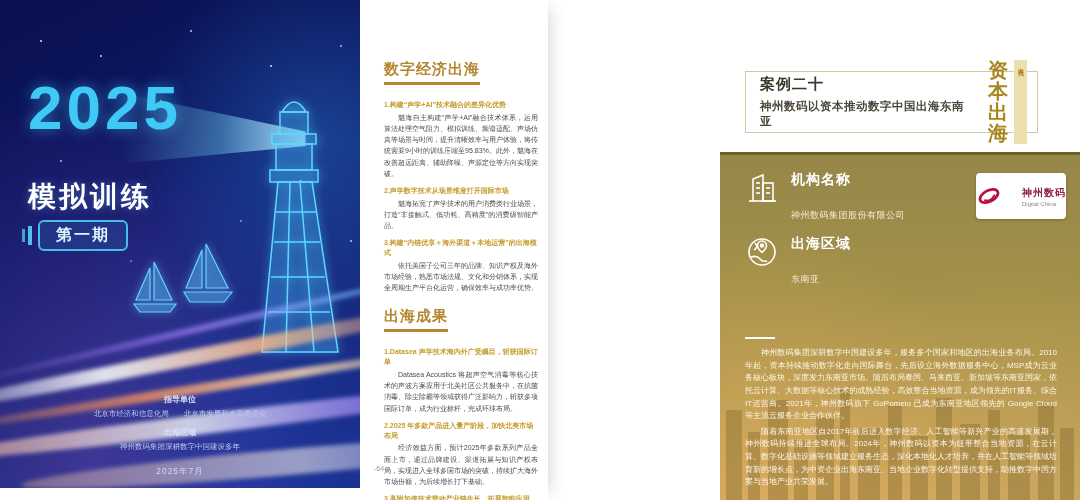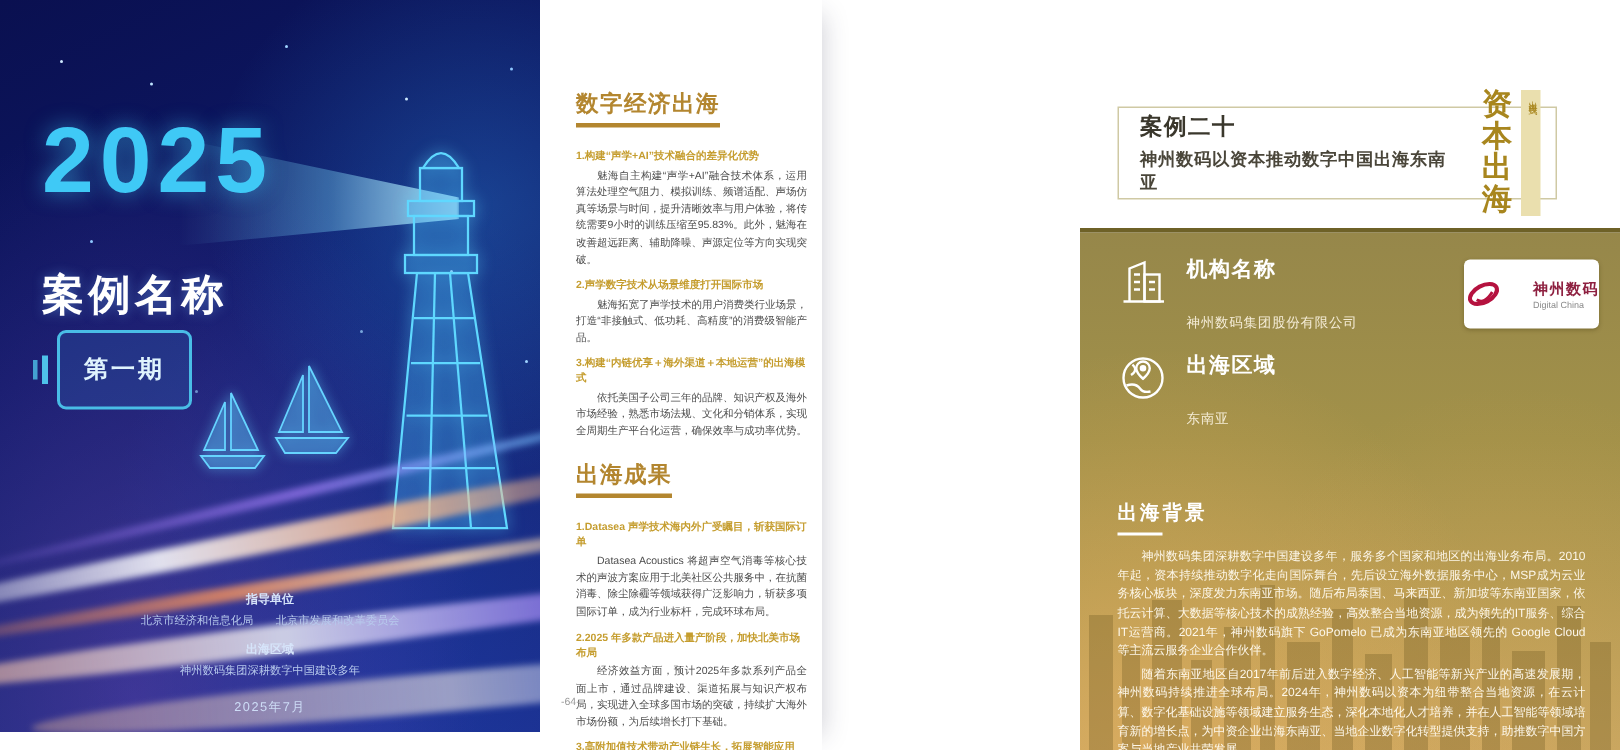--- a/index.html
+++ b/index.html
@@ -18,21 +18,21 @@
     box-shadow: 60px 15px 0 #bfe4ff, 150px -10px 0 #9fd4ff, 230px 25px 0 #cfeaff, 300px 5px 0 #8fc8ff,
       20px 120px 0 #8fc8ff, 260px 140px 0 #bfe4ff, 310px 200px 0 #9fd4ff, 120px 60px 0 rgba(200,235,255,.8),
       200px 180px 0 rgba(160,215,255,.7), 90px 220px 0 rgba(160,215,255,.6); }
   .cover-year { position:absolute; left:28px; top:72px; font-size:62px; font-weight:bold; letter-spacing:4px;
     color:#3fc9f6; text-shadow:0 0 14px rgba(63,201,246,.55); }
   .cover-title1 { position:absolute; left:28px; top:142px; font-size:28px; font-weight:bold; color:#fff; letter-spacing:3px; text-shadow:0 0 8px rgba(120,190,255,.4); }
   .cover-title2 { position:absolute; left:28px; top:178px; font-size:28px; font-weight:bold; color:#fff; letter-spacing:3px; text-shadow:0 0 8px rgba(120,190,255,.4); }
   .issue-row { position:absolute; left:22px; top:220px; display:flex; align-items:center; }
   .issue-bar1 { width:3px; height:13px; background:#4ec2ea; margin-right:3px; opacity:.8; }
   .issue-bar2 { width:4px; height:19px; background:#4ec2ea; margin-right:6px; }
-  .issue-badge { border:2px solid #49bde6; border-radius:6px; padding:14px 16px; font-size:16px; font-weight:bold;
+  .issue-badge { border:2px solid #49bde6; border-radius:6px; padding:3px 16px; font-size:16px; font-weight:bold;
     color:#dff3fd; background:rgba(45,90,170,.35); letter-spacing:2px; }
   
   .beam { position:absolute; left:118px; top:92px; width:188px; height:72px;
     background:linear-gradient(90deg, rgba(130,225,255,0) 0%, rgba(130,225,255,.35) 55%, rgba(190,242,255,.85) 100%);
     clip-path:polygon(0 0, 100% 55%, 100% 75%, 0 100%); filter:blur(1px); }
   .lighthouse { position:absolute; right:6px; top:82px; }
   .boats { position:absolute; left:128px; top:238px; }
   .trail { position:absolute; border-radius:50%; filter:blur(2px); }
   .trail.t1 { left:-120px; top:348px; width:640px; height:16px; transform:rotate(-11deg);
     background:linear-gradient(90deg, transparent, rgba(255,255,255,.85) 35%, rgba(255,190,140,.8) 60%, transparent 95%); }
@@ -129,21 +129,21 @@
         <path d="M56 54 L104 54 L96 64 L62 64 Z"></path>
       </g>
     </svg>
     <div class="trail t1"></div>
     <div class="trail t2"></div>
     <div class="trail t3"></div>
     <div class="trail t4"></div>
     <div class="trail t5"></div>
 
     <div class="cover-year">2025</div>
-    <div class="cover-title2">案例名称</div>
+    <div class="cover-title2">模拟训练</div>
     <div class="issue-row">
       <span class="issue-bar1"></span>
       <span class="issue-bar2"></span>
       <span class="issue-badge">第一期</span>
     </div>
 
     <div class="cover-footer">
       <div class="cf-label">指导单位</div>
       <div class="cf-line">北京市经济和信息化局　　北京市发展和改革委员会</div>
       <div class="cf-label">出海区域</div>
@@ -252,21 +252,20 @@
             <path d="M13 26 q8 5 16 -8" stroke-width="3"></path>
           </g>
         </svg>
         <div class="logo-text">
           <div class="logo-name">神州数码</div>
           <div class="logo-sub">Digital China</div>
         </div>
       </div>
 
       <div class="bg-section">
-        <div class="bg-heading">出海背景</div>
         <div class="bg-underline"></div>
         <div class="bg-p">神州数码集团深耕数字中国建设多年，服务多个国家和地区的出海业务布局。2010年起，资本持续推动数字化走向国际舞台，先后设立海外数据服务中心，MSP成为云业务核心板块，深度发力东南亚市场。随后布局泰国、马来西亚、新加坡等东南亚国家，依托云计算、大数据等核心技术的成熟经验，高效整合当地资源，成为领先的IT服务、综合IT运营商。2021年，神州数码旗下 GoPomelo 已成为东南亚地区领先的 Google Cloud 等主流云服务企业合作伙伴。</div>
         <div class="bg-p">随着东南亚地区自2017年前后进入数字经济、人工智能等新兴产业的高速发展期，神州数码持续推进全球布局。2024年，神州数码以资本为纽带整合当地资源，在云计算、数字化基础设施等领域建立服务生态，深化本地化人才培养，并在人工智能等领域培育新的增长点，为中资企业出海东南亚、当地企业数字化转型提供支持，助推数字中国方案与当地产业共荣发展。</div>
       </div>
     </div>
   </div>
 
 </div>
 
 </body></html>

